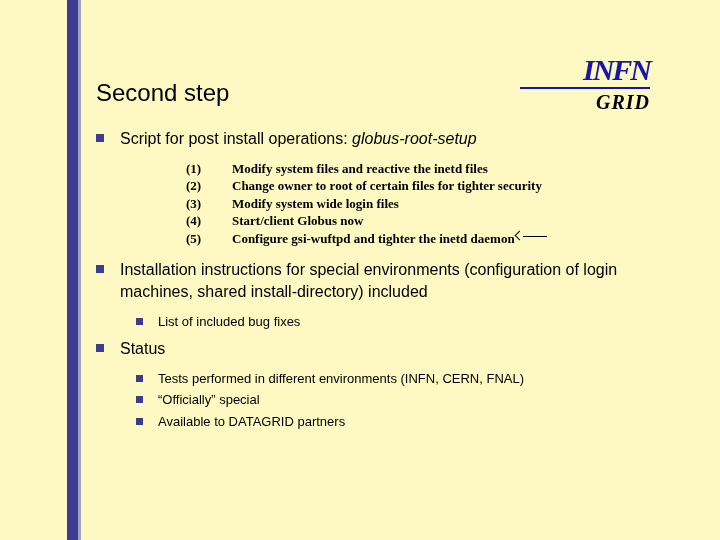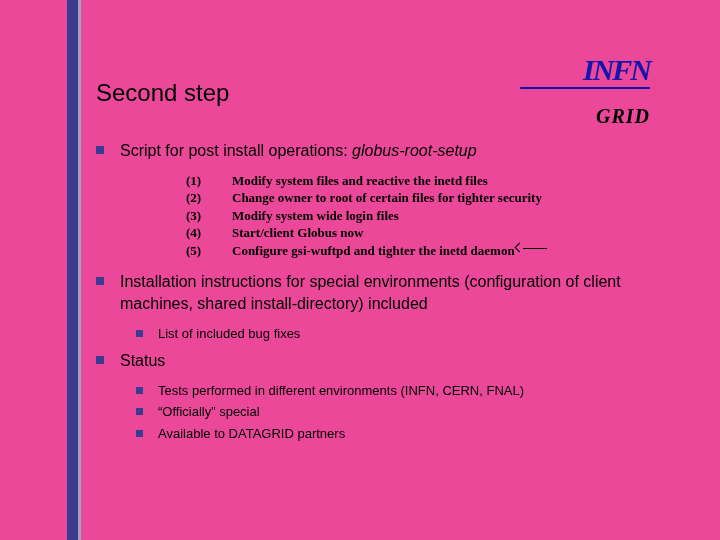--- a/index.html
+++ b/index.html
@@ -6,21 +6,21 @@
   html, body { width: 720px; height: 540px; overflow: hidden; }
   body {
     background: #f7f7f7;
     font-family: Verdana, Geneva, sans-serif;
     color: #000;
     position: relative;
   }
   .slide {
     position: absolute;
     inset: 0;
-    background: #ec4899;
+    background: #fef9c3;
     text-decoration: underline;
   }
   .vbar {
     position: absolute;
     left: 67px;
     top: 0;
     width: 11px;
     height: 540px;
     background: #3b3b8f;
   }
@@ -52,35 +52,35 @@
     border-bottom: 2px solid #1616ad;
     padding-bottom: 2px;
   }
   .logo-grid {
     font-family: "Times New Roman", serif;
     font-weight: bold;
     font-style: italic;
     font-size: 20px;
     color: #000;
     text-align: right;
-    margin-top: 16px;
+    margin-top: 2px;
     letter-spacing: 1px;
   }
   .title {
     position: absolute;
     left: 96px;
     top: 79px;
     font-size: 24px;
     font-weight: 400;
     color: #000;
   }
   .content {
     position: absolute;
     left: 96px;
-    top: 140px;
+    top: 128px;
     width: 580px;
   }
   .b1 {
     font-size: 16px;
     margin-bottom: 10px;
     position: relative;
     padding-left: 24px;
     line-height: 1.35;
   }
   .b1::before {
@@ -181,21 +181,21 @@
       <div class="numrow">
         <span class="n">(4)</span>
         <span>Start/client Globus now</span>
       </div>
       <div class="numrow">
         <span class="n">(5)</span>
         <span class="last">Configure gsi-wuftpd and tighter the inetd daemon</span>
       </div>
     </div>
 
-    <div class="b1 gap">Installation instructions for special environments (configuration of client machines, shared install-directory) included</div>
+    <div class="b1 gap">Installation instructions for special environments (configuration of login machines, shared install-directory) included</div>
     <div class="sub2">
       <div class="b2">List of included bug fixes</div>
     </div>
 
     <div class="b1">Status</div>
     <div class="sub2b">
       <div class="b2">Tests performed in different environments (INFN, CERN, FNAL)</div>
       <div class="b2">“Officially” special</div>
       <div class="b2">Available to DATAGRID partners</div>
     </div>

